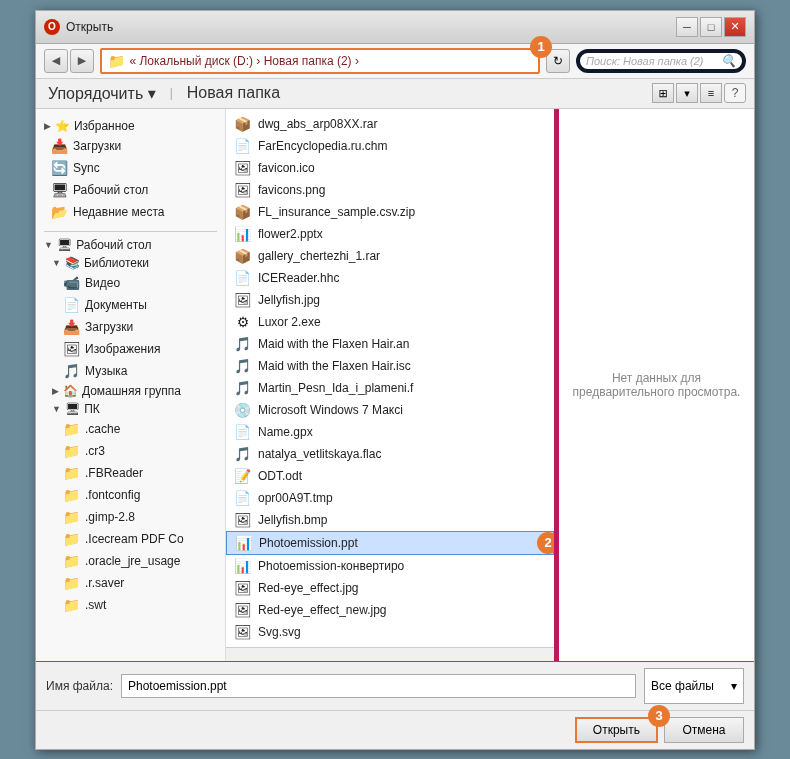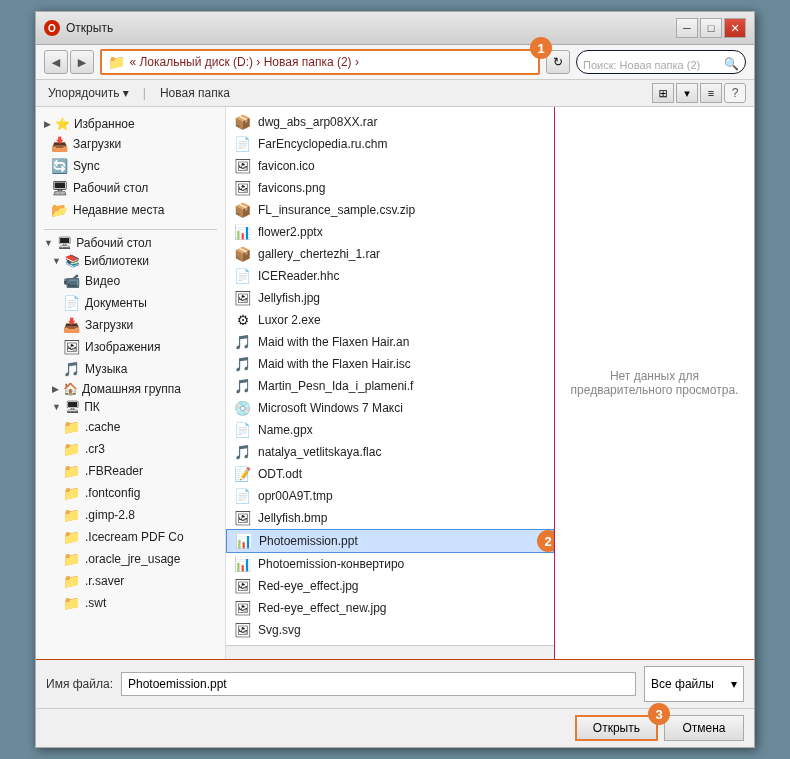--- a/index.html
+++ b/index.html
@@ -125,27 +125,28 @@
       border: 1px solid #aaa;
       border-radius: 3px;
       display: flex;
       align-items: center;
       justify-content: center;
       cursor: pointer;
       font-size: 12px;
     }
     .search-box {
       display: flex;
-      align-items: flex-end;
-      border: 1px solid #0f172a;
+      align-items: center;
+      border: 4px solid #0f172a;
       background: white;
       border-radius: 12px;
       padding: 2px 6px;
       width: 170px;
       height: 24px;
+      font-style: italic;
     }
     .search-input-text {
       flex: 1;
       font-size: 11px;
       color: #aaa;
     }
     .search-icon {
       color: #555;
       font-size: 12px;
     }
@@ -167,21 +168,21 @@
     }
     .toolbar2 {
       background: #f0f0f0;
       border-bottom: 1px solid #ccc;
       padding: 3px 8px;
       display: flex;
       align-items: center;
       gap: 8px;
     }
     .toolbar2-btn {
-      font-size: 12px;
+      font-size: 16px;
       color: #333;
       cursor: pointer;
       padding: 2px 4px;
       display: flex;
       align-items: center;
       gap: 2px;
     }
     .toolbar2-sep {
       color: #aaa;
       margin: 0 2px;
@@ -296,21 +297,21 @@
       width: 18px;
       height: 18px;
       display: flex;
       align-items: center;
       justify-content: center;
       font-size: 14px;
     }
     .preview-panel {
       width: 200px;
       background: white;
-      border-left: 1px solid #be185d;
+      border-left: 5px solid #be185d;
       display: flex;
       align-items: center;
       justify-content: center;
       color: #888;
       font-size: 12px;
       text-align: center;
       padding: 10px;
     }
     .bottom-bar {
       background: #f0f0f0;

